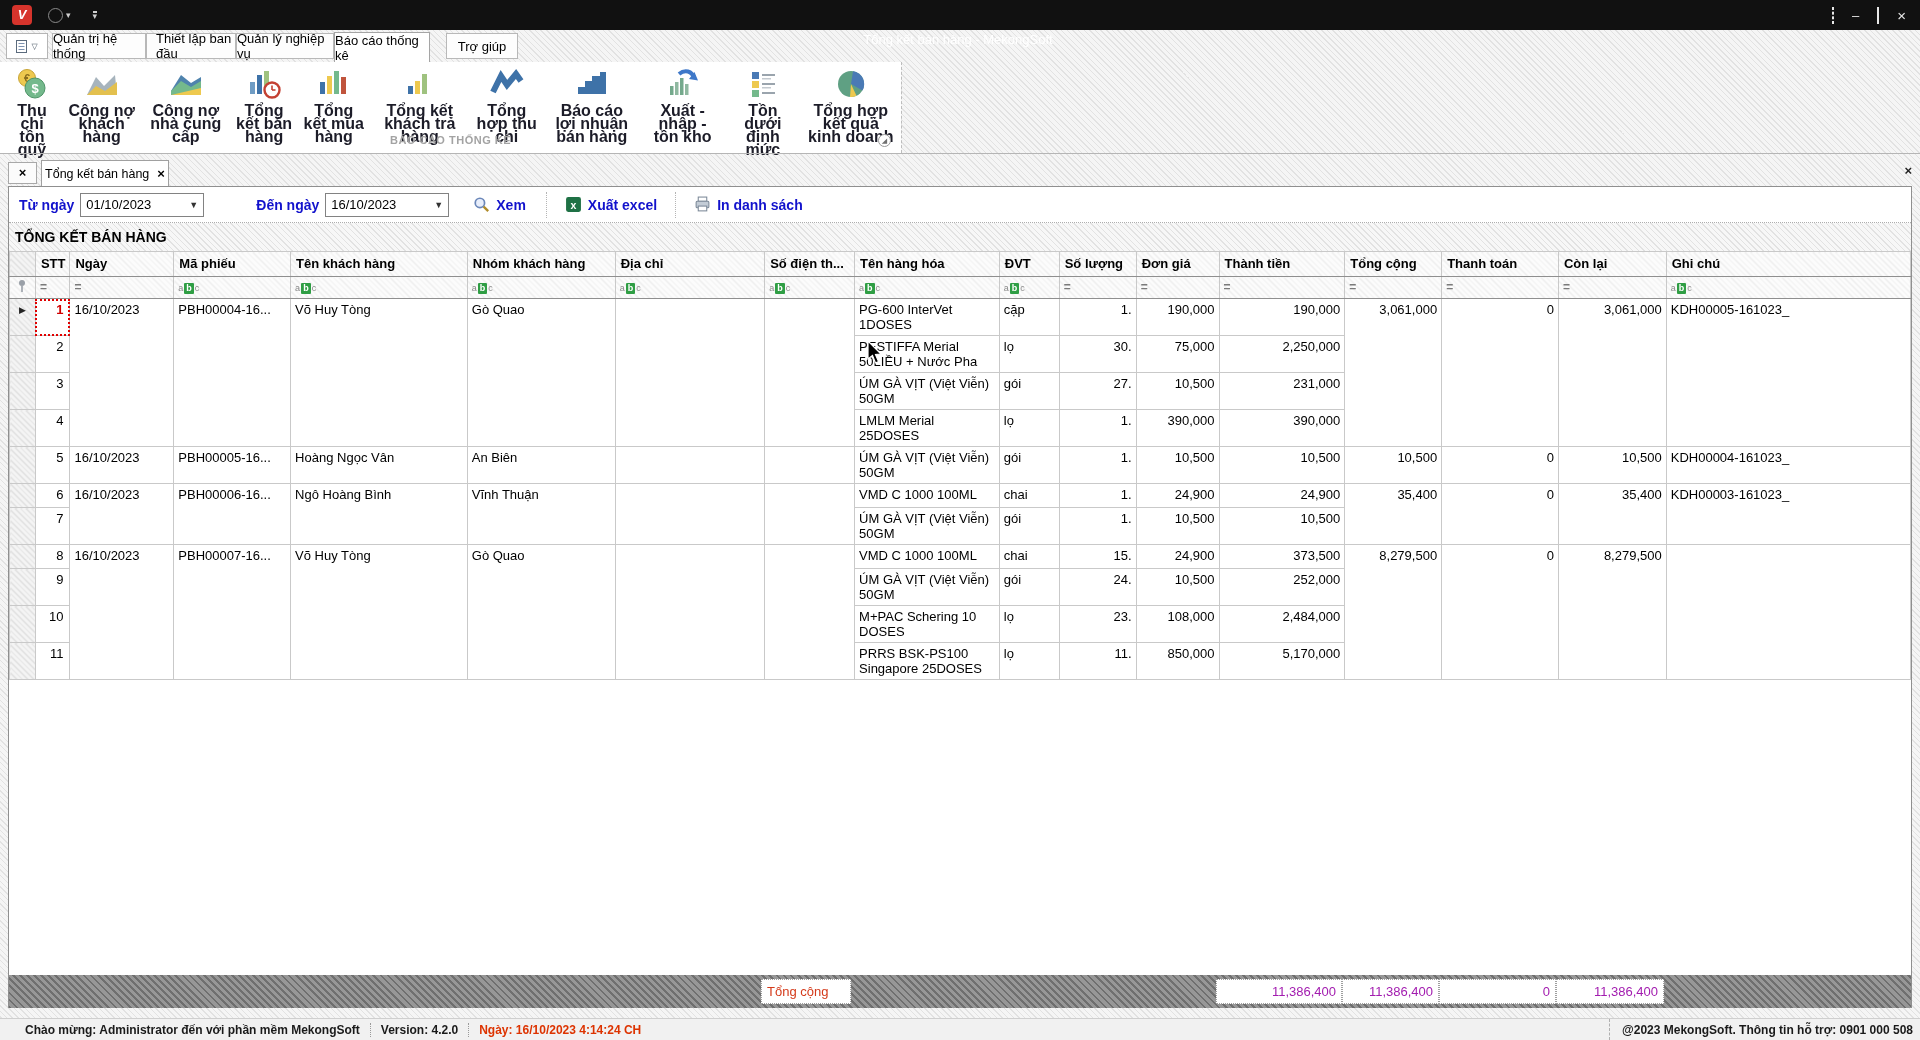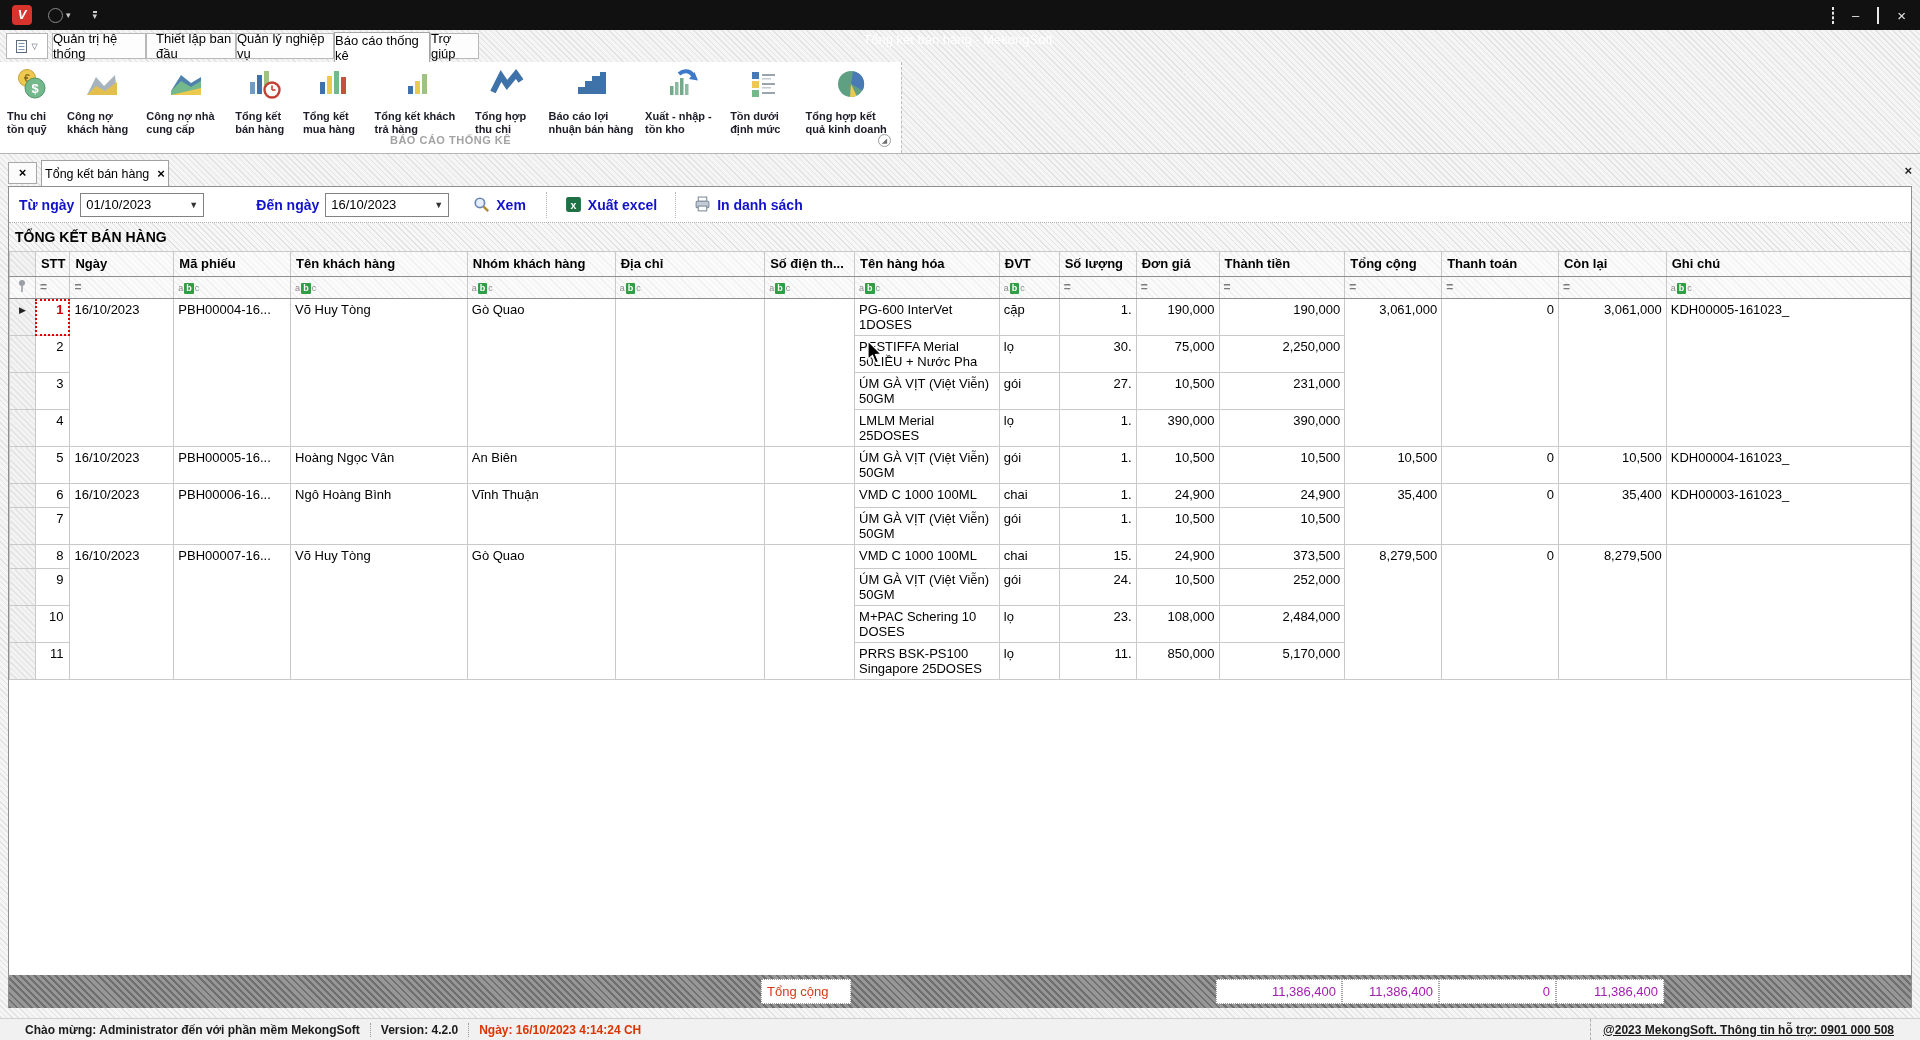--- a/index.html
+++ b/index.html
@@ -34,21 +34,21 @@
   .rtab.active { top:2px; height:30px; background:#fff; border-color:#a5a5a5; border-bottom:none; z-index:3; }
 
   
   .ribbon { position:absolute; left:0; top:62px; width:1920px; height:91px; }
   .ribbon-group { position:absolute; left:0; top:0; width:901px; height:91px; background:#fff; }
   .ribbon-sep { position:absolute; left:901px; top:0; height:91px; border-left:1px dashed #bdbdbd; }
   .ribbon-bottom { position:absolute; left:0; top:91px; width:1920px; border-top:1px solid #b5b5b5; }
   .ritems { display:flex; align-items:flex-start; padding-left:2px; }
   .ritem { display:flex; flex-direction:column; align-items:center; padding:4px 5px 0 5px; }
   .ritem .icon { height:36px; display:flex; align-items:center; }
-  .ritem .rlabel { font-size:11px; font-weight:bold; color:#1c1c28; line-height:13px; margin-top:8px; }
+  .ritem .rlabel { font-size:16px; font-weight:bold; color:#1c1c28; text-align:center; line-height:13px; margin-top:2px; }
   .rgroup-label { position:absolute; left:0; top:72px; width:901px; text-align:center;
     font-size:11px; font-weight:bold; color:#a3a3a3; letter-spacing:.5px; }
   .launcher { position:absolute; left:878px; top:72px; width:13px; height:13px; border:1px solid #9a9a9a;
     border-radius:50%; font-size:7px; color:#707070; text-align:center; line-height:11px; background:#fff; }
 
   
   .doctab-row { position:absolute; left:0; top:158px; width:1920px; height:28px; }
   .dt-close { position:absolute; left:8px; top:4px; width:29px; height:22px; background:#fbfbfb;
     border:1px solid #a8a8a8; font-weight:bold; font-size:13px; text-align:center; line-height:20px; }
   .dt-tab { position:absolute; left:41px; top:2px; width:128px; height:26px; background:#fff;
@@ -98,21 +98,21 @@
     color:#a21caf; font-size:13px; display:flex; align-items:center; justify-content:flex-end; padding:0 5px; }
   .sumbox.lbl { justify-content:flex-start; }
 
   
   .statusbar { position:absolute; left:0; top:1018px; width:1920px; height:22px; background:#f1f1f1;
     border-top:1px solid #cfcfcf; display:flex; align-items:center; font-size:12px; font-weight:bold; color:#1a1a1a; }
   .st-sep { height:14px; border-left:1px dotted #9a9a9a; margin:0 10px; }
   .st-date { color:#dd3300; }
   .st-right { margin-left:auto; display:flex; align-items:center; height:100%; }
   .st-dash { height:100%; border-left:1px dashed #b0b0b0; margin-right:12px; }
-  .st-support { margin-right:26px;text-decoration:underline; }
+  .st-support { margin-right:7px; }
 
   .cursor { position:absolute; left:866px; top:340px; z-index:50; }
 </style>
 </head>
 <body>
 
 <div class="titlebar">
   <div class="logo">V</div>
   <div class="qat-circle"></div>
   <div class="qat-caret">▾</div>
@@ -134,21 +134,21 @@
         <line x1="2.5" y1="6.5" x2="8.5" y2="6.5" stroke="#7d92b0"></line>
         <line x1="2.5" y1="9.5" x2="8.5" y2="9.5" stroke="#7d92b0"></line>
       </svg>
     <span class="app-caret">▽</span>
   </div>
   <div id="rtabs">
       <div class="rtab" style="left: 52px; width: 94px;">Quản trị hệ thống</div>
       <div class="rtab" style="left: 146px; width: 90px; padding-left: 9px;">Thiết lập ban đầu</div>
       <div class="rtab" style="left: 236px; width: 98px;">Quản lý nghiệp vụ</div>
       <div class="rtab active" style="left: 334px; width: 96px;">Báo cáo thống kê</div>
-      <div class="rtab" style="left: 430px; width: 49px;">Trợ giúp</div>
+      <div class="rtab" style="left: 446px; width: 72px;">Trợ giúp</div>
     </div>
 </div>
 
 <div class="ribbon">
   <div class="ribbon-group">
     <div class="ritems" id="ritems">
         <div class="ritem" style="width: 62px;">
           <span class="icon">
             <svg width="34" height="34" viewBox="0 0 34 34">
               <circle cx="12" cy="11" r="8.5" fill="#eec94f" stroke="#c8a437"></circle>

